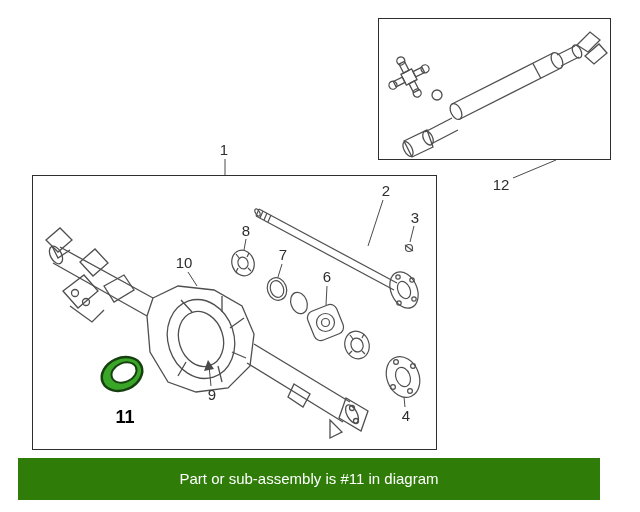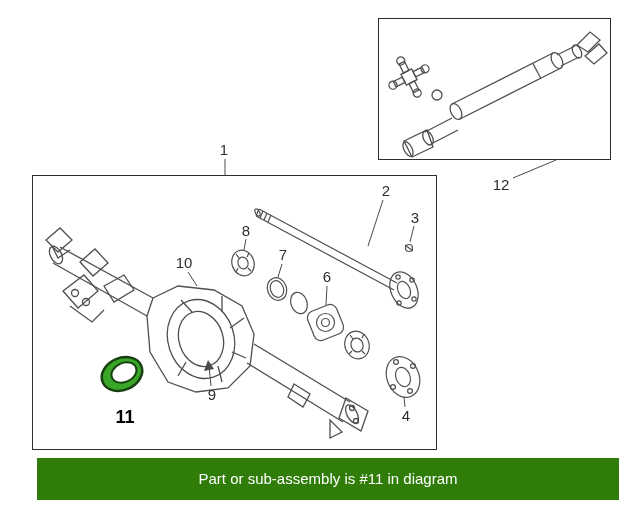--- a/index.html
+++ b/index.html
@@ -17,21 +17,21 @@
     fill:#2e2e2e;
   }
   .part-num-bold{
     font-family:"Liberation Sans", sans-serif;
     font-size:18px;
     font-weight:bold;
     fill:#000000;
   }
   .banner{
     position:absolute;
-    left:37px;top:458px;
+    left:18px;top:458px;
     width:582px;height:42px;
     background:#2f7d08;
     color:#ffffff;
     display:flex;
     flex-direction:column;
     align-items:center;
     justify-content:center;
     font-size:15px;
     line-height:20px;
     text-align:center;

